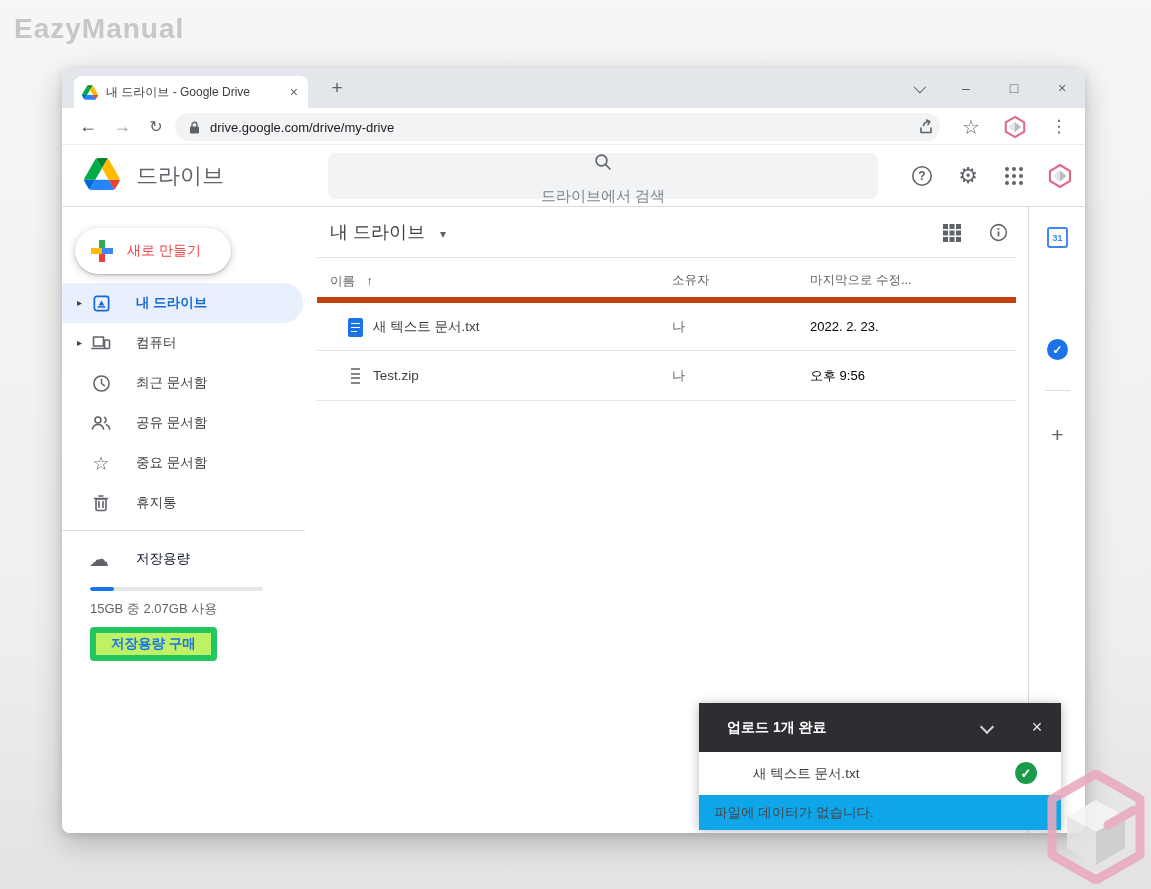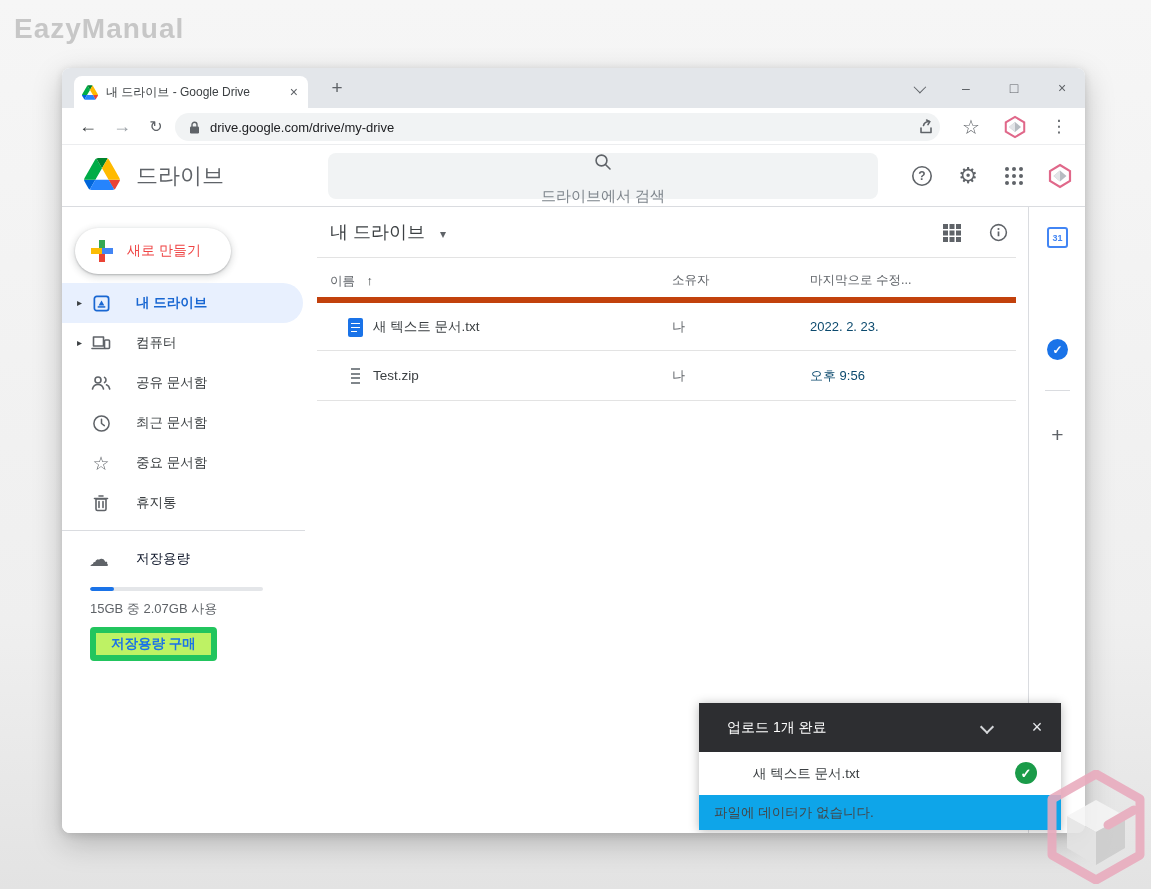--- a/index.html
+++ b/index.html
@@ -99,41 +99,41 @@
   .view-icons { position:absolute; right:8px; top:0; height:51px; display:flex; align-items:center; gap:28px; }
   .thead { position:relative; margin:0 12px; height:45px; border-bottom:6px solid #c2410c; font-size:12.5px; color:#5f6368; }
   .col-name { position:absolute; left:13px; top:0; height:45px; line-height:45px; }
   .col-owner { position:absolute; left:355px; top:0; height:45px; line-height:45px; }
   .col-modified { position:absolute; left:493px; top:0; height:45px; line-height:45px; }
   .sort-arrow { font-size:13px; color:#3c4043; margin-left:8px; }
   .frow { position:relative; margin:0 12px; height:48px; border-bottom:1px solid #e3e3e3; }
   .frow .ficon { position:absolute; left:28px; top:14px; width:20px; height:20px; display:flex; align-items:center; justify-content:center; }
   .frow .fname { position:absolute; left:56px; top:0; height:48px; line-height:48px; font-size:13.5px; color:#3c4043; }
   .frow .fowner { position:absolute; left:355px; top:0; height:48px; line-height:48px; font-size:13px; color:#5f6368; }
-  .frow .fmod { position:absolute; left:493px; top:0; height:48px; line-height:48px; font-size:13px; color:#0c4a6e; }
+  .frow .fmod { position:absolute; left:493px; top:0; height:48px; line-height:48px; font-size:13px; color:#000000; }
   .doc-ico { width:15px; height:19px; background:#1a73e8; border-radius:2px; position:relative; }
   .doc-ico i { position:absolute; left:3px; height:1.8px; background:#fff; display:block; }
   .doc-ico i:nth-child(1){ top:5px; width:9px; }
   .doc-ico i:nth-child(2){ top:9px; width:9px; }
   .doc-ico i:nth-child(3){ top:13px; width:6px; }
   .zip-ico { display:flex; flex-direction:column; gap:2.4px; align-items:center; }
   .zip-ico i { width:9px; height:2.2px; background:#80868b; display:block; }
   
   .rail-ico { position:absolute; left:18px; width:21px; height:21px; }
   .cal-ico { background:#fff; border:2px solid #4285f4; border-radius:3px; display:flex; align-items:center; justify-content:center; font-size:9px; font-weight:bold; color:#4285f4; }
   .keep-ico { background:#fbbc04; border-radius:3px; position:relative; }
   .keep-ico .bulb { position:absolute; left:6px; top:4px; width:9px; height:9px; background:#fff; border-radius:50%; }
   .keep-ico .base { position:absolute; left:8px; top:12px; width:5px; height:4px; background:#fff; }
   .tasks-ico { background:#1a73e8; border-radius:50%; color:#fff; display:flex; align-items:center; justify-content:center; font-size:12px; font-weight:bold; }
   .rail-div { position:absolute; left:16px; top:183px; width:25px; border-top:1px solid #dadce0; }
   .rail-plus { position:absolute; left:0; top:216px; width:57px; text-align:center; font-size:21px; color:#5f6368; }
   
   .toast { position:absolute; left:637px; top:635px; width:362px; background:#fff; box-shadow:0 1px 10px rgba(0,0,0,.28); z-index:5; }
   .toast-head { position:relative; height:49px; background:#2d2e31; }
-  .toast-title { position:absolute; left:28px; top:0; height:49px; line-height:49px; color:#fff; font-size:14px; font-weight:normal; }
+  .toast-title { position:absolute; left:28px; top:0; height:49px; line-height:49px; color:#fff; font-size:14px; font-weight:bold; }
   .toast-chev { position:absolute; left:283px; top:19px; width:10px; height:10px; border-right:2px solid #d5d7da; border-bottom:2px solid #d5d7da; transform:rotate(45deg); }
   .toast-close { position:absolute; left:328px; top:0; height:49px; line-height:49px; font-size:18px; color:#e8eaed; width:20px; text-align:center; }
   .toast-file { position:relative; height:43px; background:#fff; }
   .toast-file .ficon { position:absolute; left:23px; top:12px; }
   .toast-file .fname { position:absolute; left:54px; top:0; height:43px; line-height:43px; font-size:13.5px; color:#3c4043; }
   .toast-check { position:absolute; left:316px; top:10px; width:22px; height:22px; border-radius:50%; background:#1a9b49; color:#fff; display:flex; align-items:center; justify-content:center; font-size:13px; font-weight:bold; }
   .toast-status { height:35px; background:#0ea5e9; line-height:35px; padding-left:15px; font-size:13.5px; color:#44474a; }
   
   .big-logo { position:absolute; left:1046px; top:770px; z-index:10; opacity:.88; }
   svg { display:block; }
@@ -295,36 +295,36 @@
             <svg width="20" height="18" viewBox="0 0 20 18">
                 <path class="stk" d="M2.5 3h10v9h-10z"></path>
                 <path class="stk" d="M1 14.5h13"></path>
                 <rect x="13.5" y="6" width="5" height="8.5" rx="1" fill="#fff" class="stk"></rect>
               </svg>
           </span>
           <span class="nlabel">컴퓨터</span>
         </li>
         <li>
           <span class="nicon">
+            <svg width="19" height="19" viewBox="0 0 20 20">
+                <circle cx="10" cy="10" r="8" class="stk"></circle>
+                <path class="stk" d="M10 5.5V10l3 2.2"></path>
+              </svg>
+          </span>
+          <span class="nlabel">최근 문서함</span>
+        </li>
+        <li>
+          <span class="nicon">
             <svg width="20" height="16" viewBox="0 0 20 16">
                 <circle cx="7" cy="5" r="3" class="stk"></circle>
                 <path class="stk" d="M1.5 14c.6-3 2.8-4.5 5.5-4.5s4.9 1.5 5.5 4.5"></path>
                 <path class="stk" d="M13.5 2.4a3 3 0 0 1 0 5.2M15.5 9.8c1.7.7 2.8 2.1 3.2 4.2"></path>
               </svg>
           </span>
           <span class="nlabel">공유 문서함</span>
-        </li>
-        <li>
-          <span class="nicon">
-            <svg width="19" height="19" viewBox="0 0 20 20">
-                <circle cx="10" cy="10" r="8" class="stk"></circle>
-                <path class="stk" d="M10 5.5V10l3 2.2"></path>
-              </svg>
-          </span>
-          <span class="nlabel">최근 문서함</span>
         </li>
         <li>
           <span class="nicon" style="font-size:19px; color:#5f6368;">☆</span>
           <span class="nlabel">중요 문서함</span>
         </li>
         <li>
           <span class="nicon">
             <svg width="16" height="18" viewBox="0 0 16 18">
                 <path class="stk" d="M3 5h10v10a1.5 1.5 0 0 1-1.5 1.5h-7A1.5 1.5 0 0 1 3 15z"></path>
                 <path class="stk" d="M1.5 4.5h13M6 2h4"></path>

